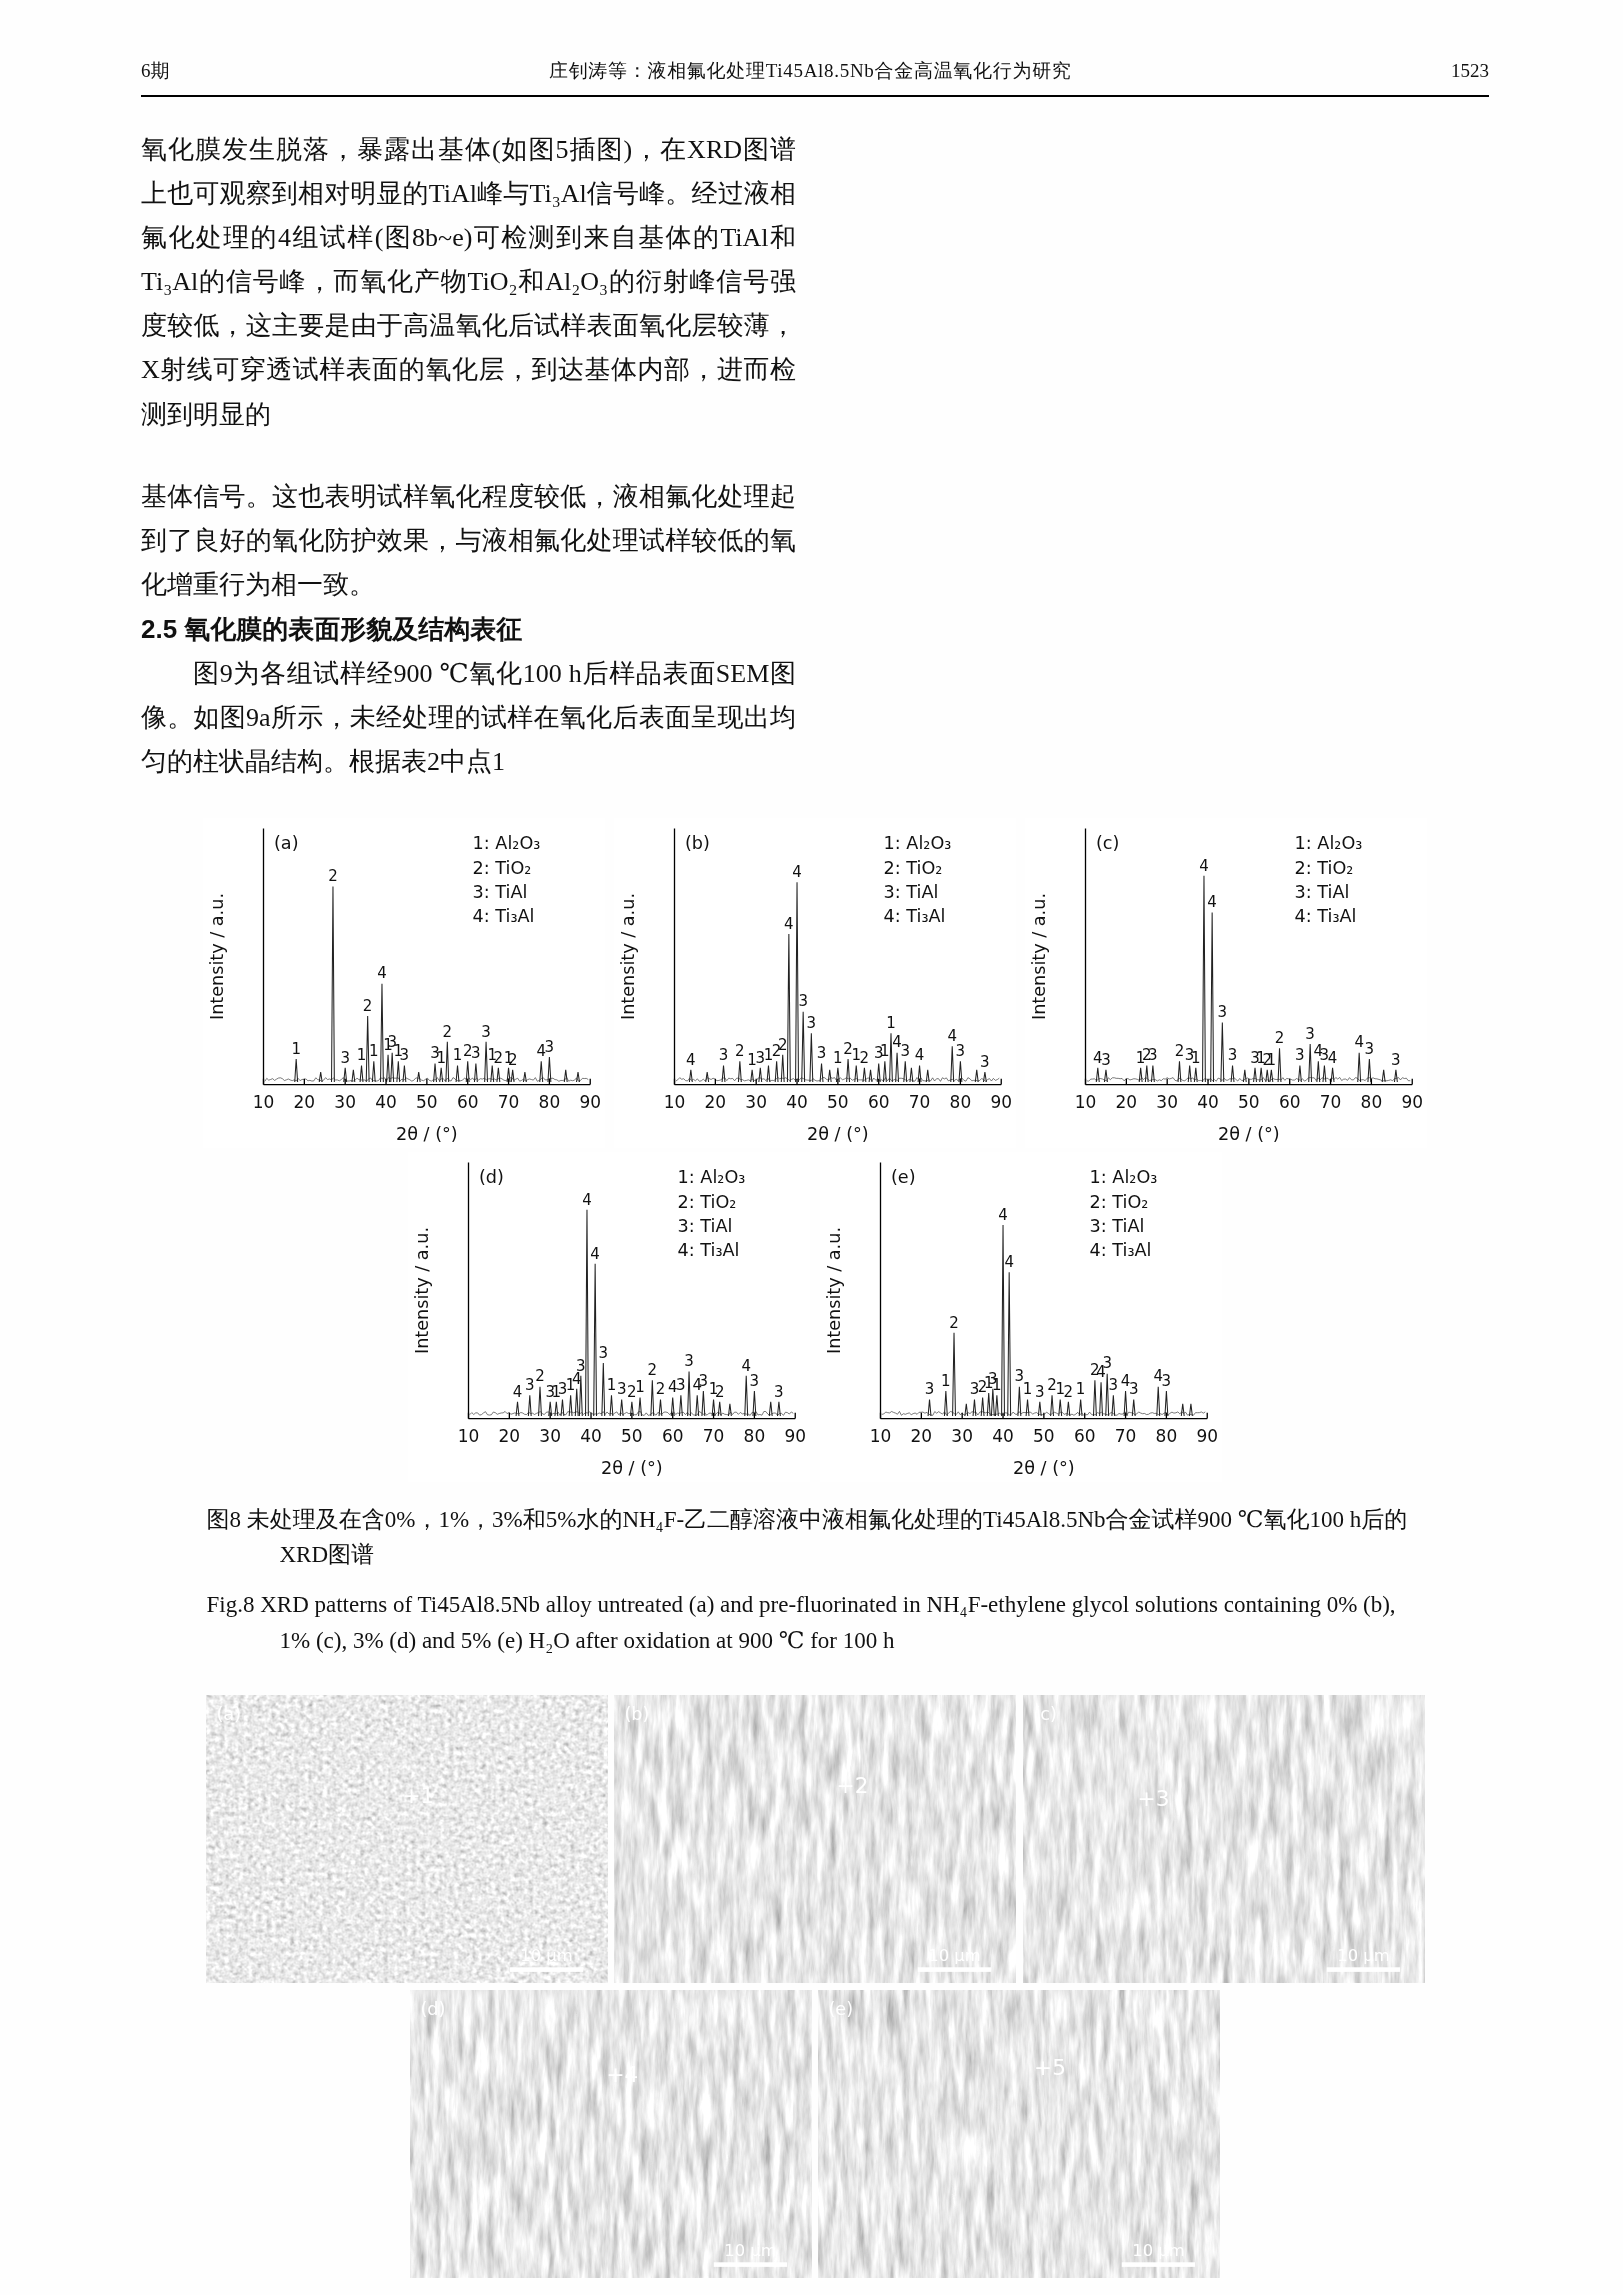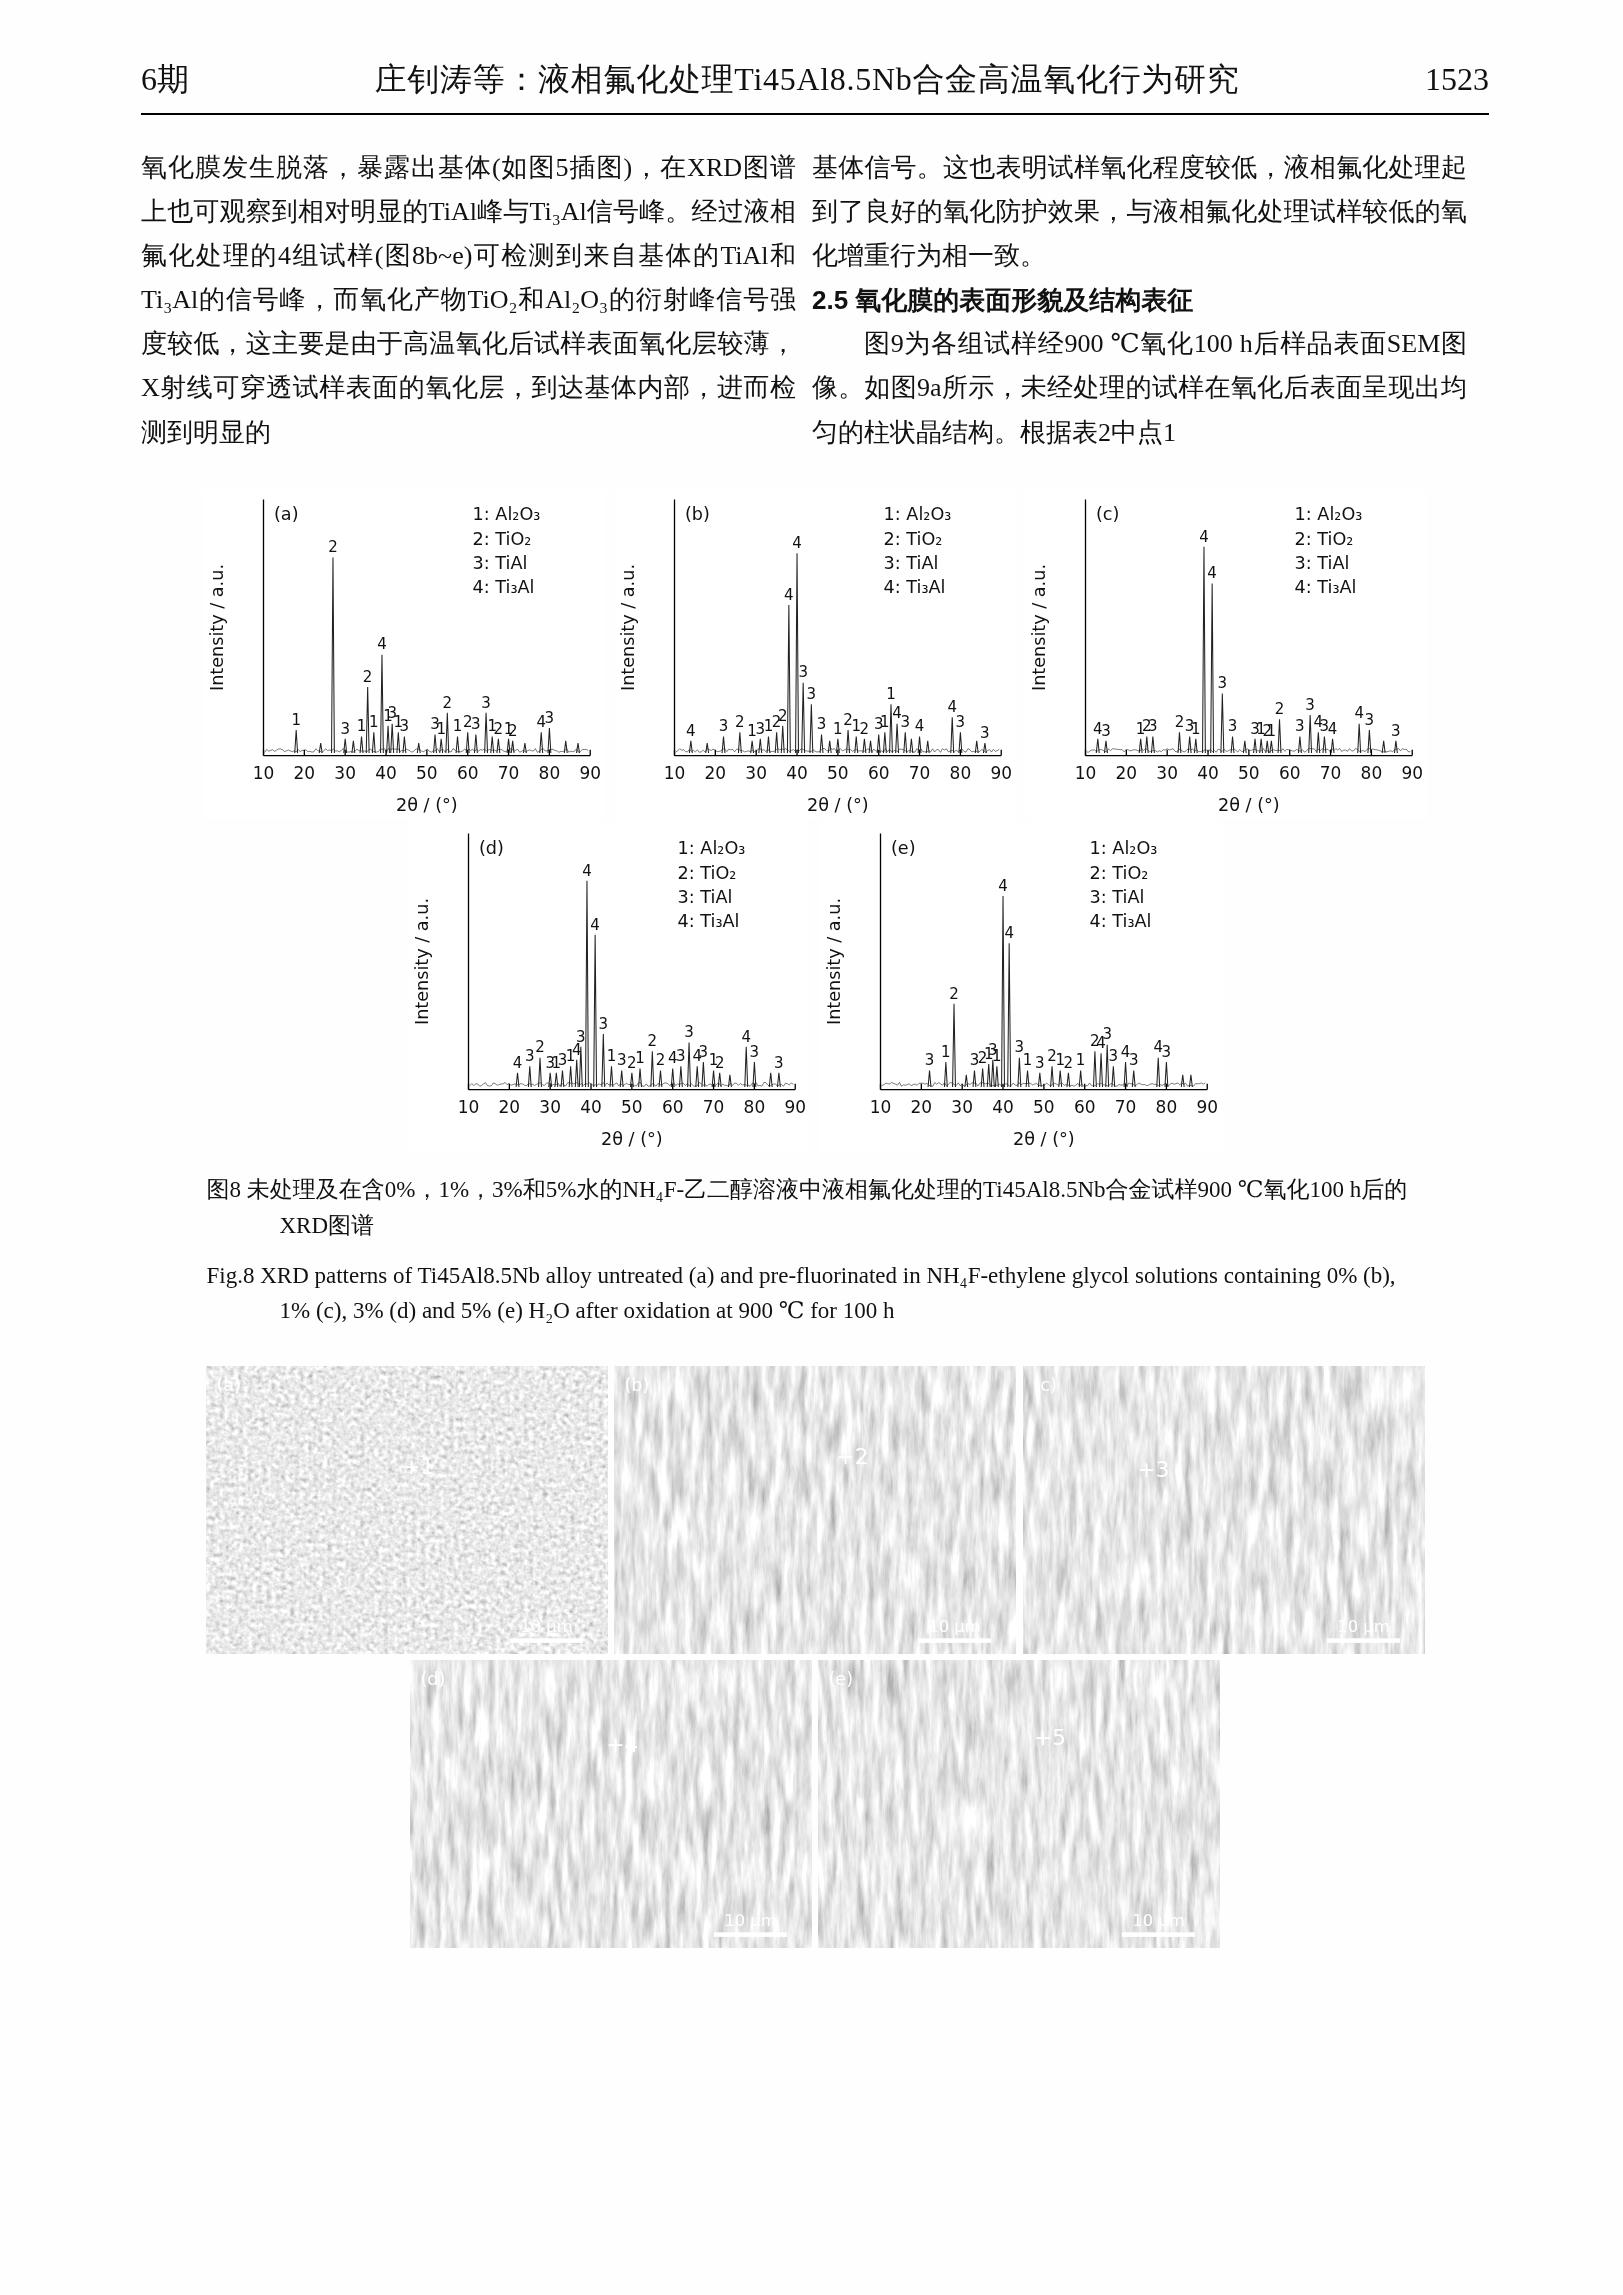--- a/index.html
+++ b/index.html
@@ -6,25 +6,25 @@
   html,body { margin:0; padding:0; }
   body {
     width:1623px; height:2295px; background:#fefefe; color:#111;
     font-family:"Liberation Serif","DejaVu Serif",serif;
     overflow:hidden; position:relative;
   }
   .page { padding:58px 134px 0 141px; }
 
   .page-header {
     display:flex; justify-content:space-between; align-items:baseline;
-    font-size:32px; padding-bottom:10.5px; border-bottom:2px solid #000;
+    font-size:19px; padding-bottom:10.5px; border-bottom:2px solid #000;
   }
   .page-header .running-title { letter-spacing:0.7px; }
 
-  .columns { display:flex; gap:16px; margin-top:31px; }
+  .columns { display:flex; gap:38px; margin-top:31px;flex-direction:column; }
   .col { width:655px; font-size:26px; line-height:1.70; text-align:justify; }
   .col p { margin:0; }
   .section-heading {
     font-weight:bold; font-size:26px; margin:3.9px 0;
     font-family:"Liberation Sans","DejaVu Sans",sans-serif;
   }
   .indent { text-indent:2em; }
 
   .figure8 { margin-top:34px; }
   .chart-row { display:flex; justify-content:center; gap:9.2px; }

